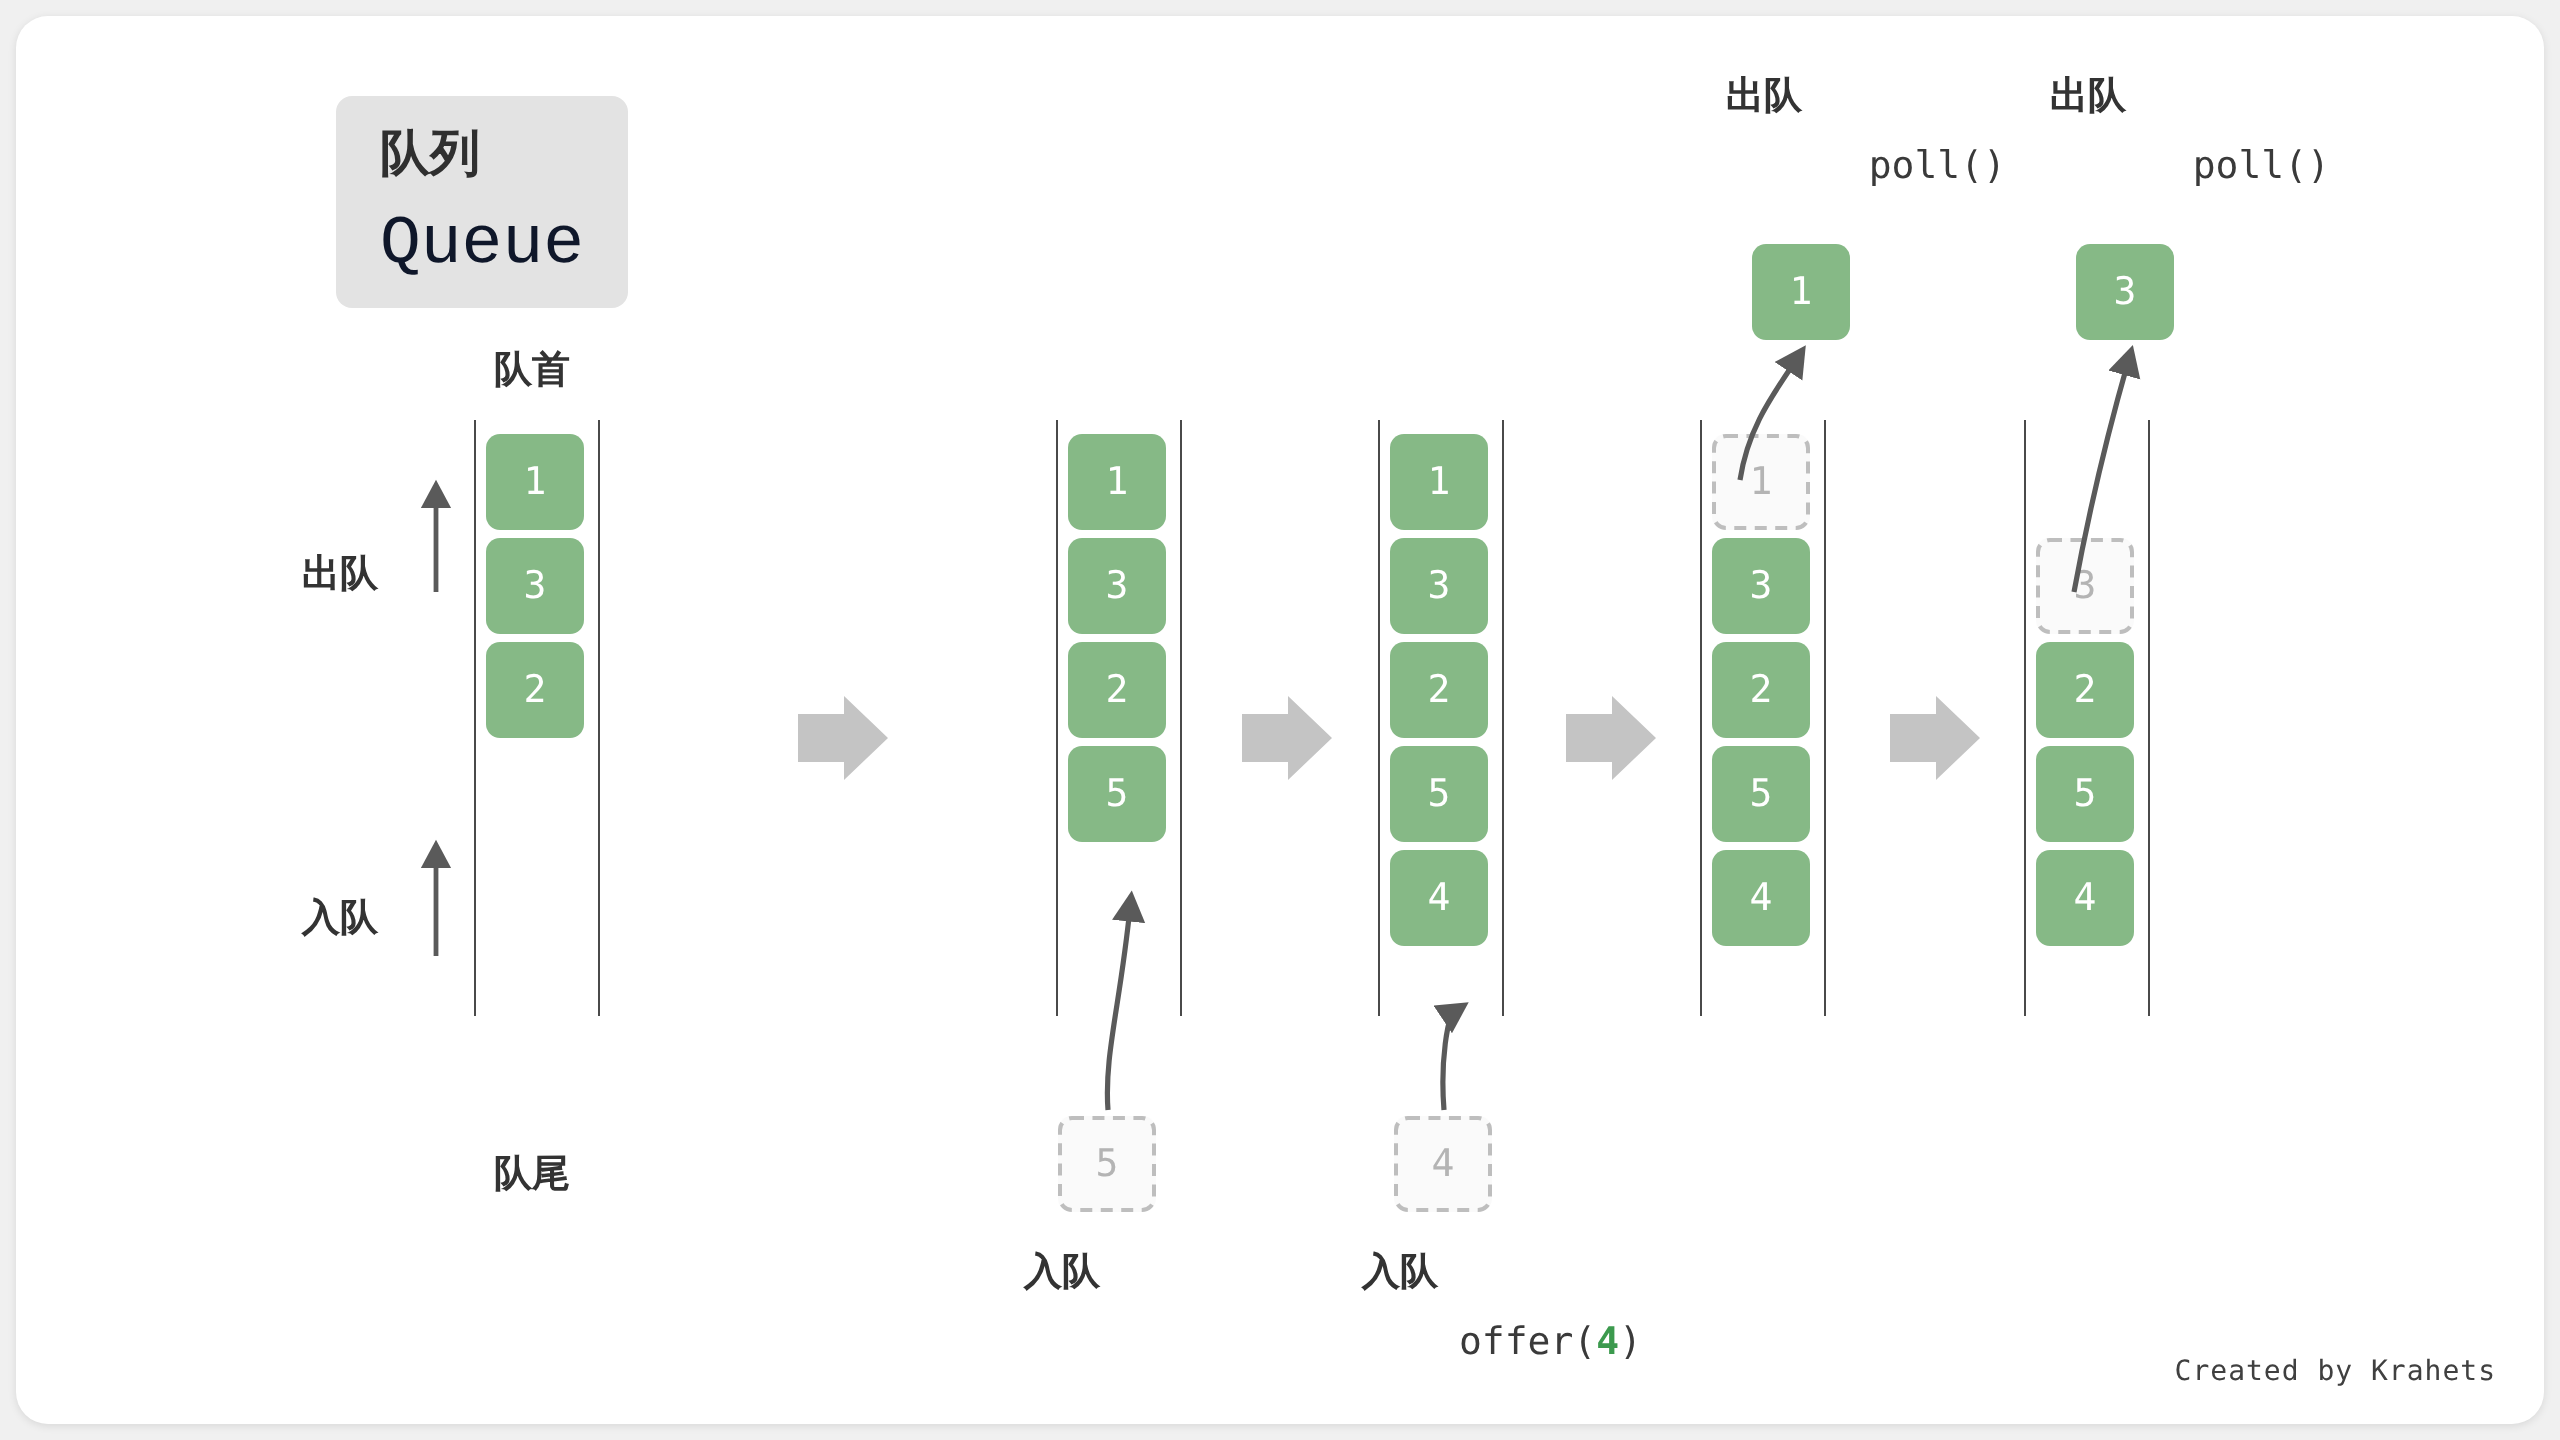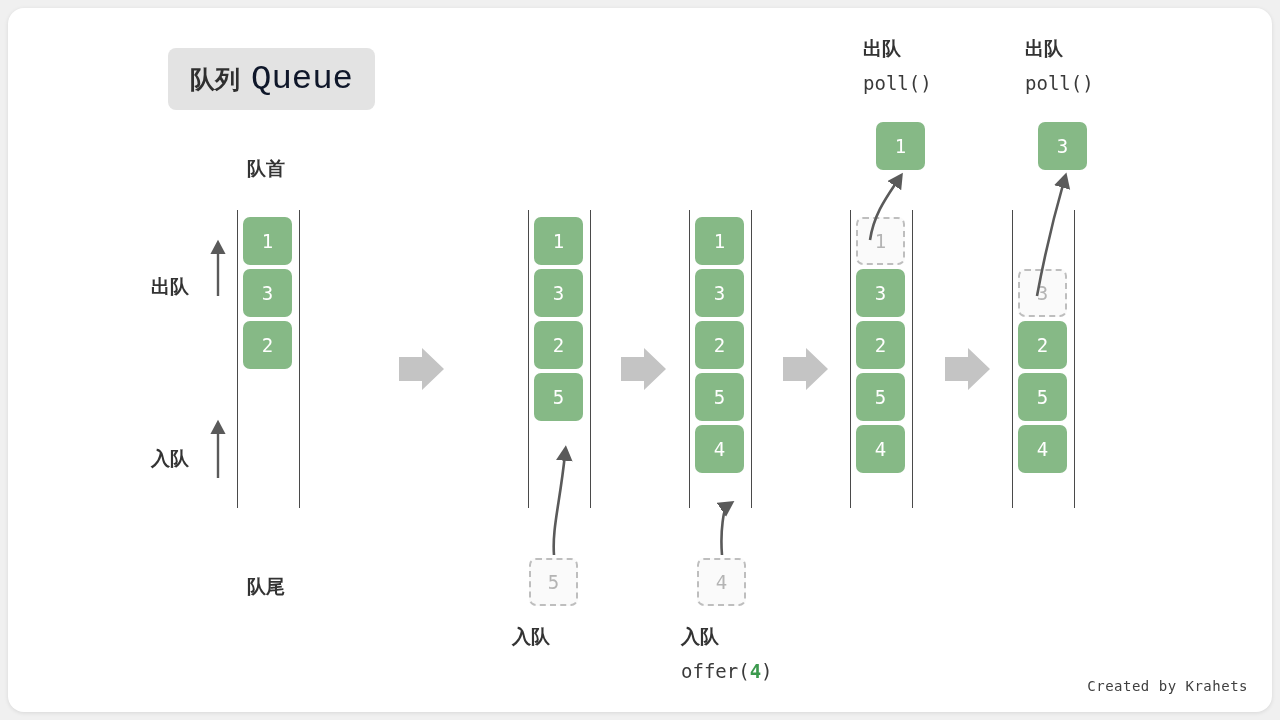--- a/index.html
+++ b/index.html
@@ -16,29 +16,30 @@
   }
   .stage{position:absolute;left:0;top:0;width:1264px;height:704px;}
 
   
   .title-badge{
     position:absolute;left:160px;top:40px;
     background:#e3e3e3;border-radius:8px;
     padding:12px 22px;
     display:flex;align-items:baseline;gap:11px;
     white-space:nowrap;
+    flex-direction:column;
   }
   .title-cn{font-size:25px;font-weight:bold;color:#2f2f2f;font-family:"Liberation Sans","DejaVu Sans",sans-serif;}
   .title-en{font-size:34px;color:#0f172a;font-family:Liberation Mono, monospace;}
 
   
   .lbl{position:absolute;white-space:nowrap;color:#333;font-weight:bold;font-size:19px;}
   .head-label{position:absolute;white-space:nowrap;text-align:center;color:#333;}
   .head-cn{font-size:19px;font-weight:bold;line-height:34px;font-family:"Liberation Sans","DejaVu Sans",sans-serif;}
-  .head-code{font-size:19px;line-height:34px;color:#3a3a3a;font-family:"DejaVu Sans Mono","Liberation Mono",monospace;}
+  .head-code{font-size:19px;line-height:34px;color:#3a3a3a;font-family:"DejaVu Sans Mono","Liberation Mono",monospace;text-align:right;}
   .arg{color:#3c9a4e;font-weight:bold;}
 
   
   .col{position:absolute;top:202px;width:64px;height:314px;}
   .rail{position:absolute;top:0;width:1px;height:298px;background:#4a4a4a;}
   .rail.left{left:0;}
   .rail.right{left:62px;}
   .slots{position:absolute;left:6px;top:7px;width:52px;}
   .cell{
     width:49px;height:48px;margin-bottom:4px;
@@ -77,21 +78,21 @@
 <body>
 
 <div class="card">
   <div class="stage">
 
     <div class="title-badge">
       <span class="title-cn">队列</span>
       <span class="title-en">Queue</span>
     </div>
 
-    <div class="lbl" style="left:239px;top:148px;">队首</div>
+    <div class="lbl" style="left:239px;top:164px;">队首</div>
     <div class="lbl" style="left:239px;top:543px;margin-top:23px;">队尾</div>
 
     <div class="lbl" style="left:143px;top:266px;">出队</div>
     <div class="lbl" style="left:143px;top:438px;">入队</div>
 
     <div class="col" style="left:229px;">
       <div class="rail left"></div>
       <div class="rail right"></div>
       <div class="slots">
         <div class="cell filled">1</div>

